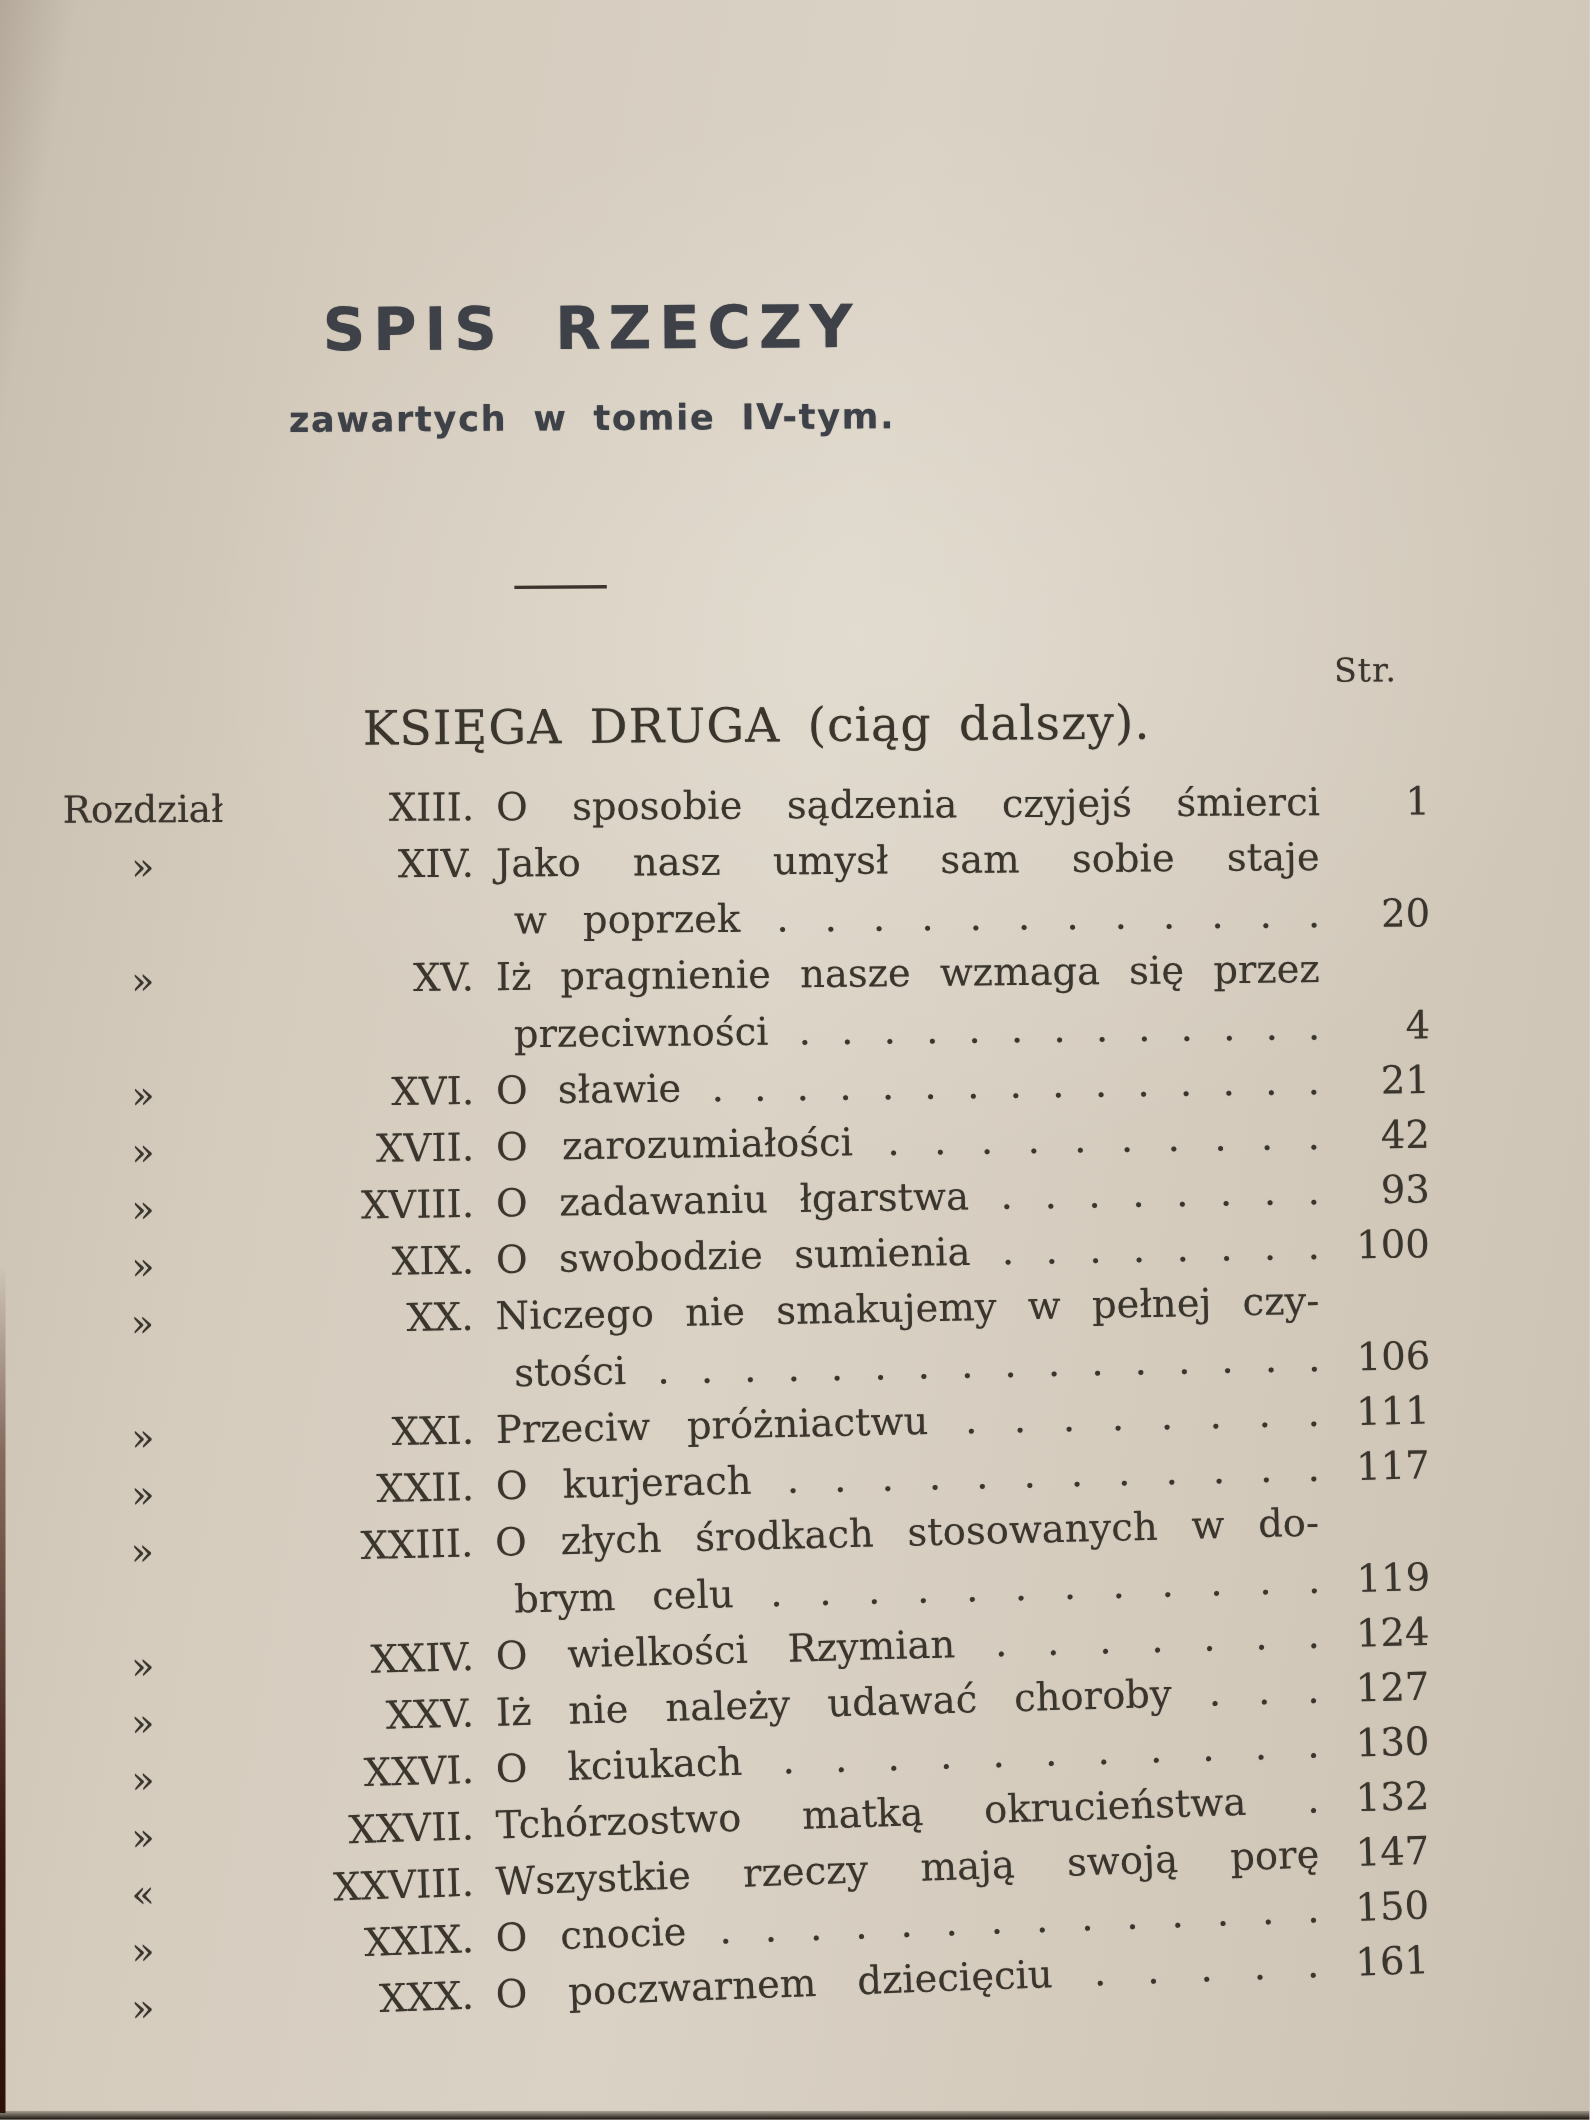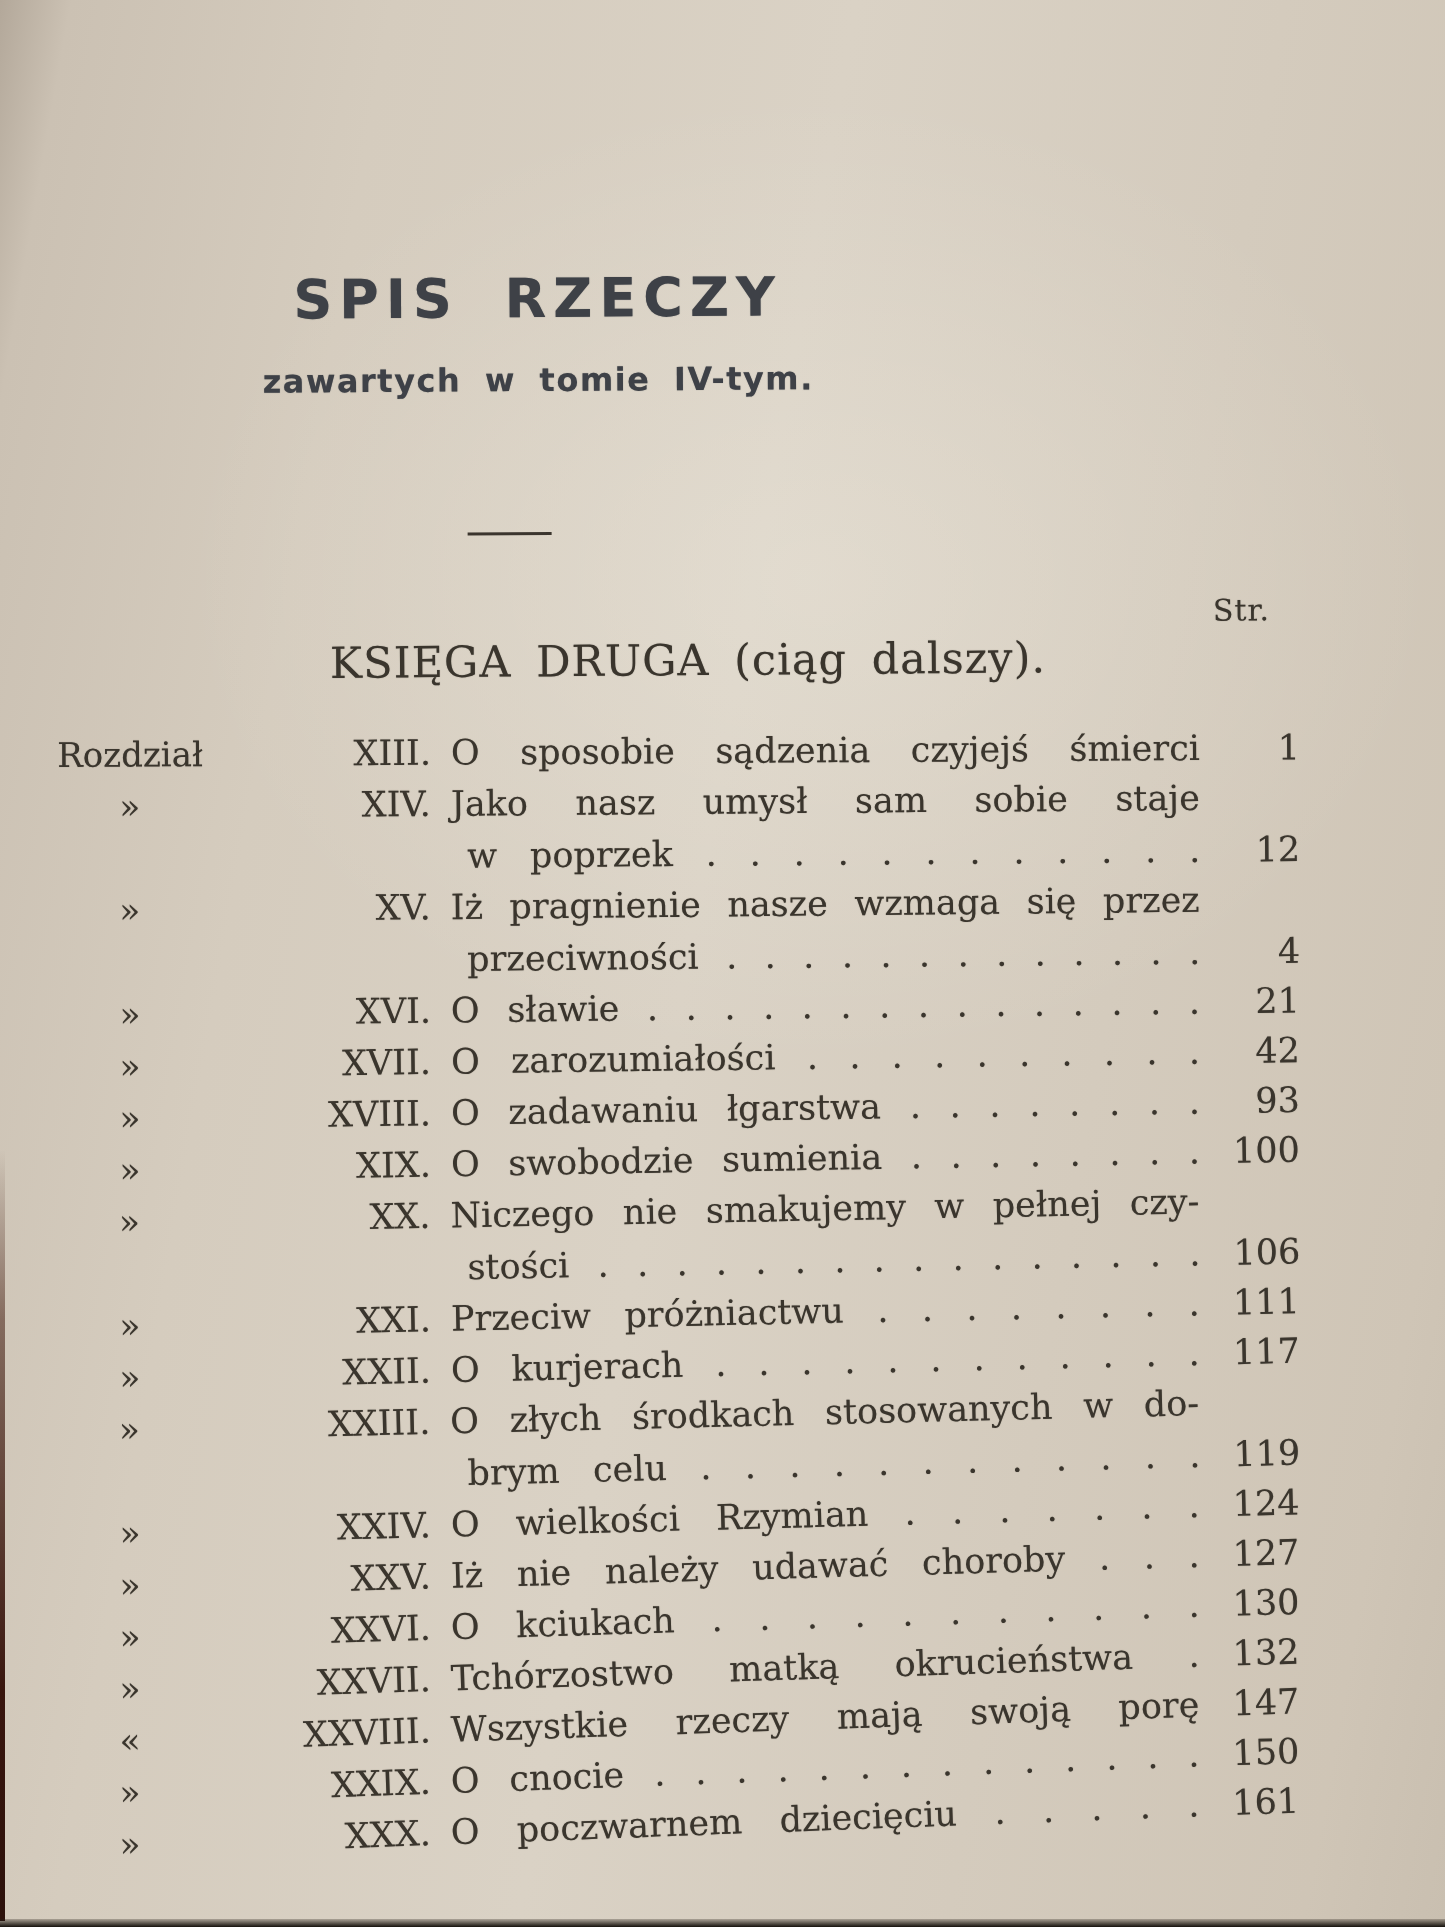--- a/index.html
+++ b/index.html
@@ -48,21 +48,21 @@
     font-size:30px; line-height:38px; letter-spacing:1px;
     transform:rotate(-0.5deg); transform-origin:right center;
     text-shadow:0 0 1px rgba(58,53,45,0.5);
   }
   .book-heading {
     margin-top:6px; margin-left:275px;
     font-size:43px; line-height:56px; letter-spacing:1px; word-spacing:10px;
     transform:rotate(-0.45deg); transform-origin:left center;
     text-shadow:0 0 1px rgba(58,53,45,0.5);
   }
-  .toc-list { margin-top:38px; }
+  .toc-list { margin-top:20px; }
   .toc-row {
     display:grid;
     grid-template-columns:150px 240px 1fr 100px;
     align-items:start;
     transform-origin:0 50%;
     text-shadow:0 0 1px rgba(58,53,45,0.45);
   }
   .cell { font-size:35px; line-height:52px; }
   .cell.marker { text-align:center; font-size:34px; }
   .cell.numeral { text-align:right; padding-right:14px; }
@@ -94,21 +94,21 @@
           </div>
           <div class="cell pnum">1</div>
         </div>
         <div class="toc-row" style="transform: rotate(-0.455deg);">
           <div class="cell marker">»</div>
           <div class="cell numeral">XIV.</div>
           <div class="cell titles">
             <div class="tline">Jako nasz umysł sam sobie staje</div>
             <div class="tline cont">w poprzek . . . . . . . . . . . .</div>
           </div>
-          <div class="cell pnum">12</div>
+          <div class="cell pnum">20</div>
         </div>
         <div class="toc-row" style="transform: rotate(-0.56deg);">
           <div class="cell marker">»</div>
           <div class="cell numeral">XV.</div>
           <div class="cell titles">
             <div class="tline">Iż pragnienie nasze wzmaga się przez</div>
             <div class="tline cont">przeciwności . . . . . . . . . . . . .</div>
           </div>
           <div class="cell pnum">4</div>
         </div>

